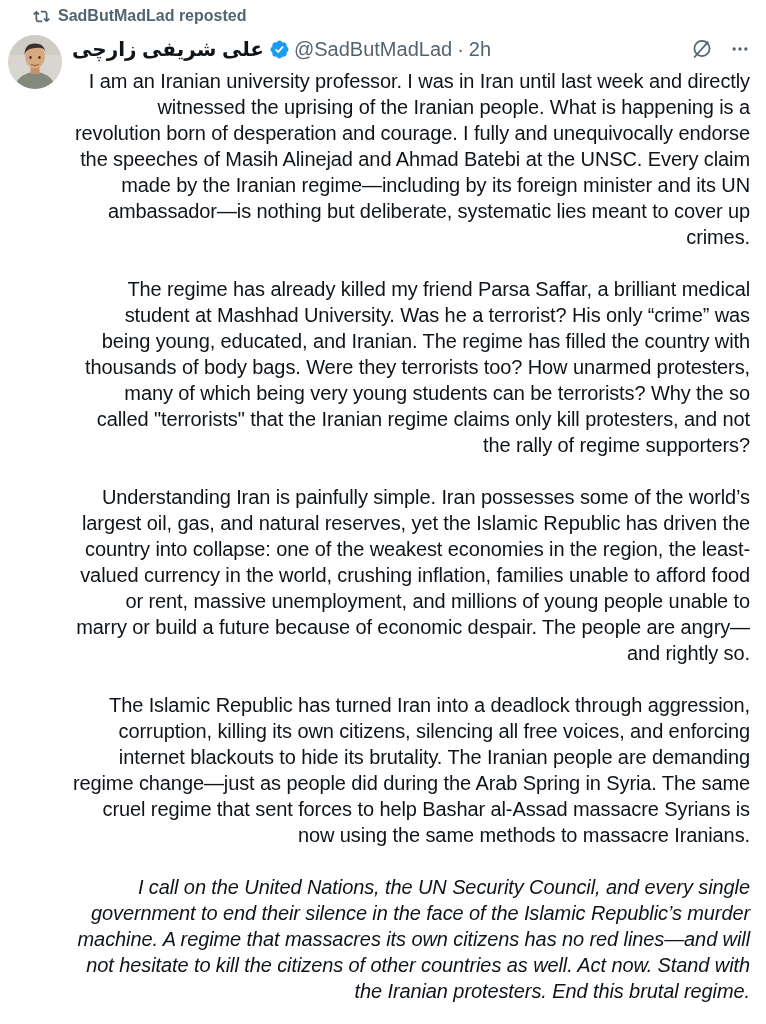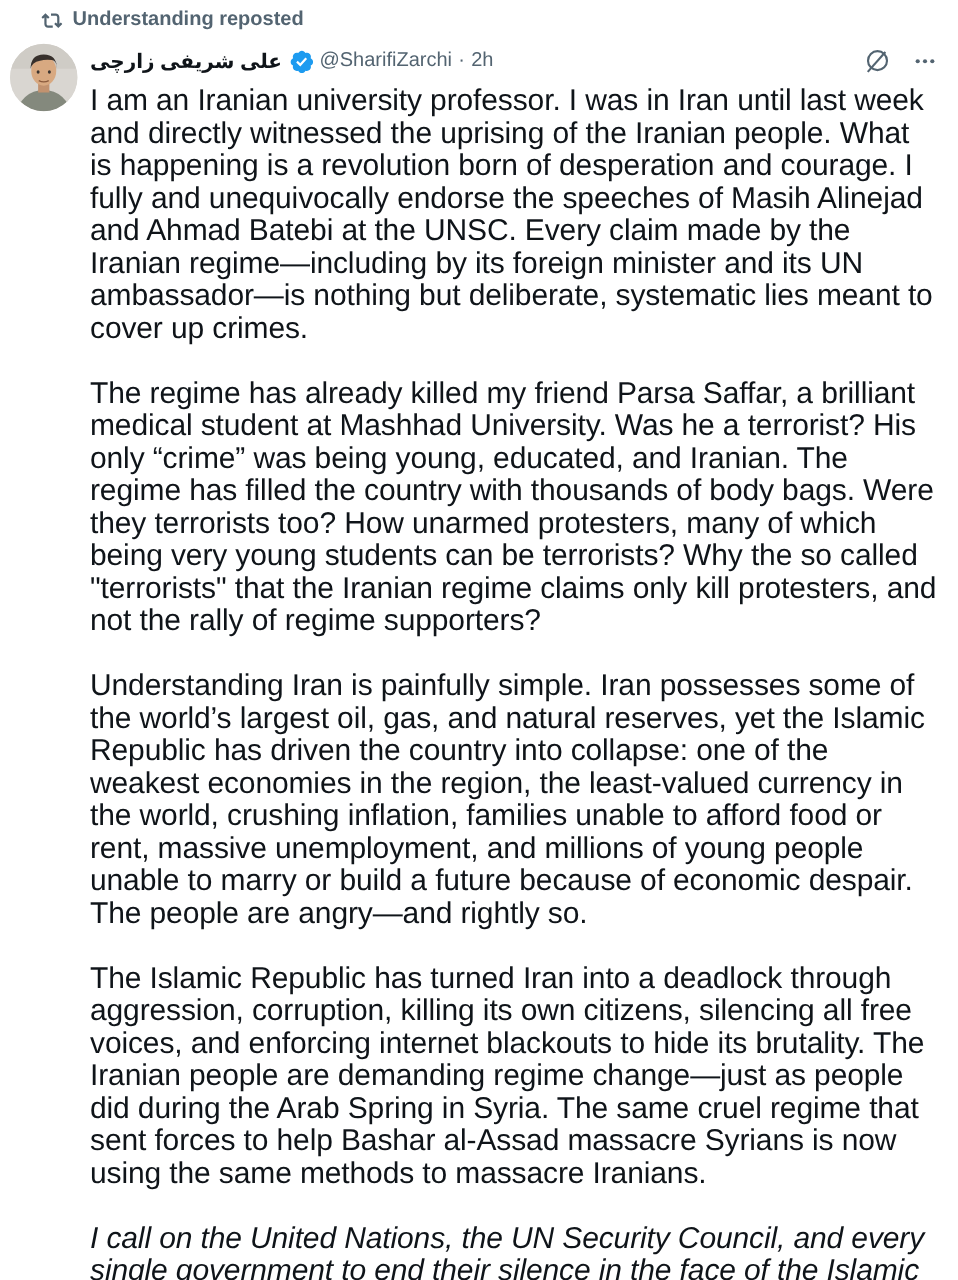--- a/index.html
+++ b/index.html
@@ -35,56 +35,57 @@
     overflow: hidden; margin-top: 2px;
     background: #dcd9d4;
     cursor: pointer;
   }
   .avatar svg { display: block; width: 54px; height: 54px; }
   .content-col { flex: 1; min-width: 0; padding-right: 6px; }
 
   
   .name-row {
     display: flex; align-items: center;
-    font-size: 16px; height: 32px;
+    font-size: 20px; height: 32px;
     white-space: nowrap;
   }
   .display-name { font-weight: 700; color: #0f1419; cursor: pointer; }
   .verified-badge { width: 21px; height: 21px; margin: 0 4px 0 5px; flex-shrink: 0; }
   .handle, .timestamp, .dot-sep { color: #536471; font-weight: 400; }
   .dot-sep { margin: 0 5px; }
   .header-actions {
     margin-left: auto; display: flex; align-items: center; gap: 16px;
   }
   .grok-icon svg { width: 24px; height: 24px; stroke: #536471; fill: none; }
   .more-icon svg { width: 20px; height: 20px; fill: #536471; }
   .header-actions > span { cursor: pointer; display: flex; align-items: center; }
 
   
   .tweet-body { margin-top: 3px; }
   .tweet-body p {
     margin: 0 0 26px 0;
-    font-size: 24px; line-height: 26px;
+    font-size: 20px; line-height: 26px;
     color: #0f1419;
     letter-spacing: -0.1px;
+    text-align: right;
   }
   .tweet-body p:last-child { margin-bottom: 0; font-style: italic; }
 </style>
 </head>
 <body>
 
 <div class="page">
 
   <div class="repost-row">
     <div class="repost-icon-wrap">
       <svg viewBox="0 0 24 24" aria-hidden="true">
         <path d="M4.75 3.79l4.603 4.3-1.706 1.82L6 8.38v7.37c0 .97.784 1.75 1.75 1.75H13V20H7.75c-2.347 0-4.25-1.9-4.25-4.25V8.38L1.853 9.91.147 8.09l4.603-4.3zm11.5 2.71H11V4h5.25c2.347 0 4.25 1.9 4.25 4.25v7.37l1.647-1.53 1.706 1.82-4.603 4.3-4.603-4.3 1.706-1.82L18 15.62V8.25c0-.97-.784-1.75-1.75-1.75z"></path>
       </svg>
     </div>
-    <span class="repost-text">Understanding reposted</span>
+    <span class="repost-text">SadButMadLad reposted</span>
   </div>
 
   <div class="tweet-row">
 
     <div class="avatar-col">
       <div class="avatar">
         <svg viewBox="0 0 54 54" aria-hidden="true">
           <defs>
             <clipPath id="avclip">
                 <circle cx="27" cy="27" r="27"></circle>
@@ -105,21 +106,21 @@
       </div>
     </div>
 
     <div class="content-col">
 
       <div class="name-row">
         <span class="display-name" dir="rtl">علی شریفی زارچی</span>
         <svg class="verified-badge" viewBox="0 0 24 24" aria-hidden="true">
           <path fill="#1d9bf0" d="M22.25 12c0-1.43-.88-2.67-2.19-3.34.46-1.39.2-2.9-.81-3.91s-2.52-1.27-3.91-.81c-.66-1.31-1.91-2.19-3.34-2.19s-2.67.88-3.33 2.19c-1.4-.46-2.91-.2-3.92.81s-1.26 2.52-.8 3.91c-1.31.67-2.2 1.91-2.2 3.34s.89 2.67 2.2 3.34c-.46 1.39-.21 2.9.8 3.91s2.52 1.26 3.91.81c.67 1.31 1.91 2.19 3.34 2.19s2.68-.88 3.34-2.19c1.39.45 2.9.2 3.91-.81s1.27-2.52.81-3.91c1.31-.67 2.19-1.91 2.19-3.34zm-11.71 4.2L6.8 12.46l1.41-1.42 2.26 2.26 4.8-5.23 1.47 1.36-6.2 6.77z"></path>
         </svg>
-        <span class="handle">@SharifiZarchi</span>
+        <span class="handle">@SadButMadLad</span>
         <span class="dot-sep">·</span>
         <span class="timestamp">2h</span>
 
         <div class="header-actions">
           <span class="grok-icon">
             <svg viewBox="0 0 24 24" aria-hidden="true">
               <circle cx="12" cy="11.5" r="7.6" stroke-width="1.7"></circle>
               <line x1="4.2" y1="20.5" x2="18.3" y2="4.6" stroke-width="1.7"></line>
             </svg>
           </span>

